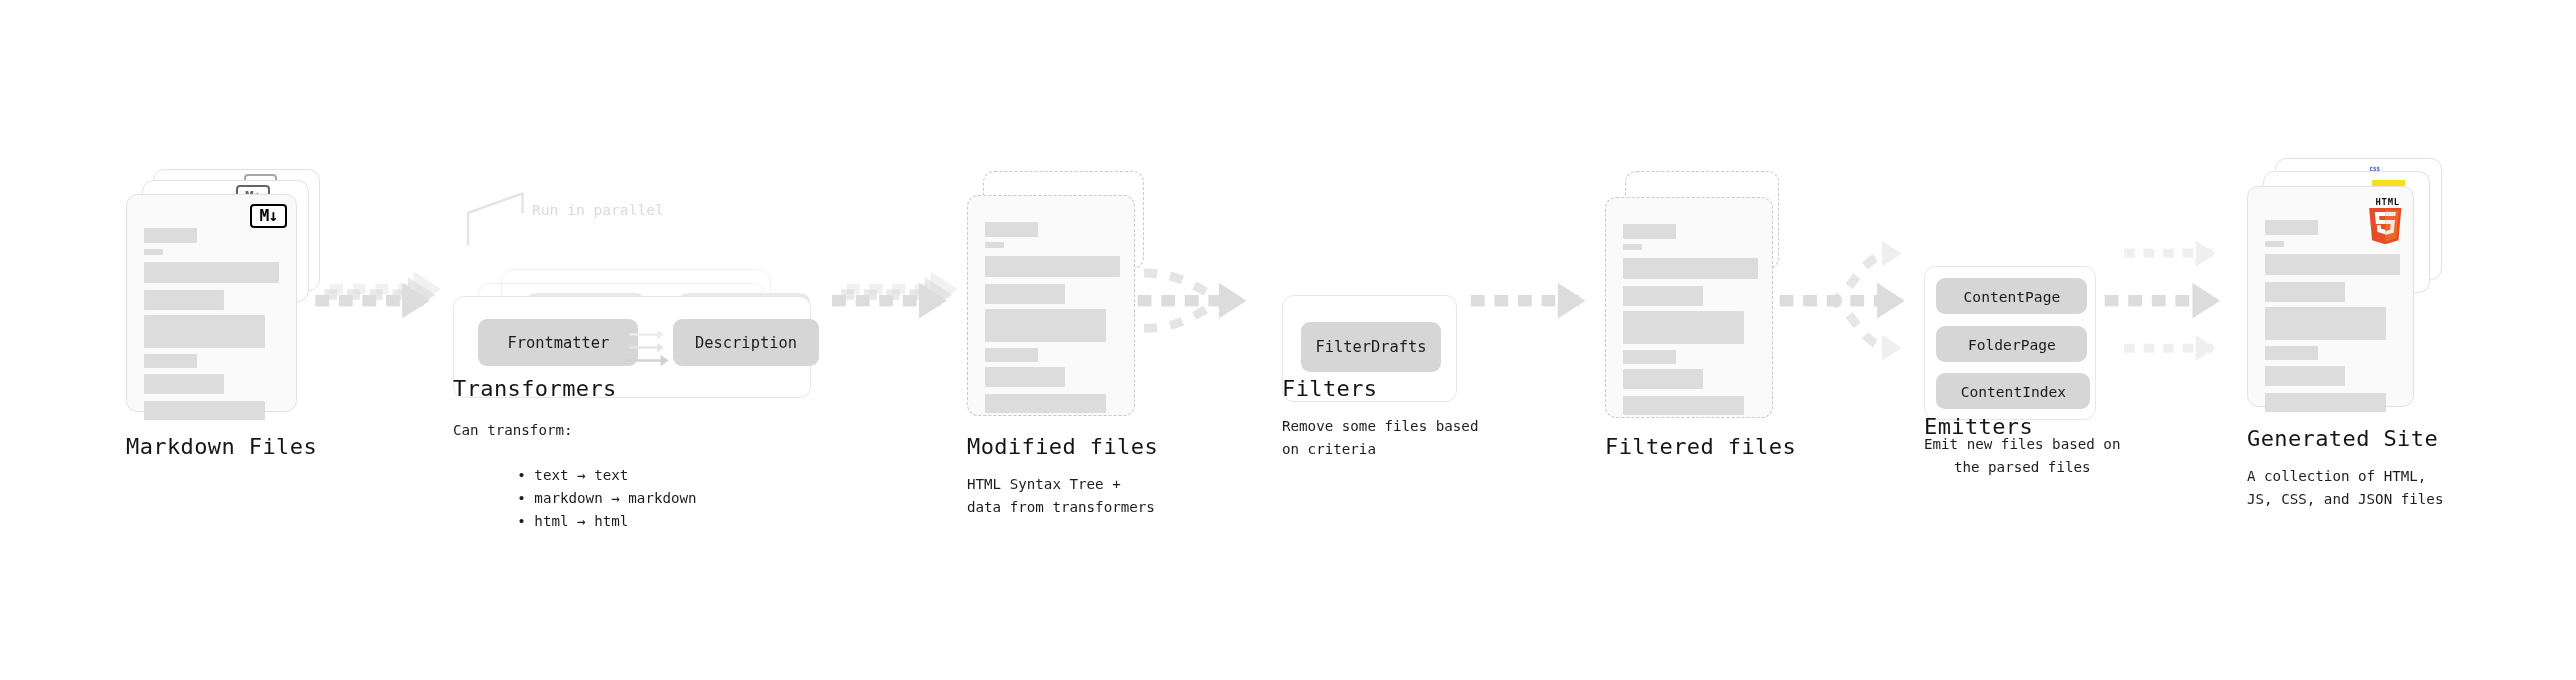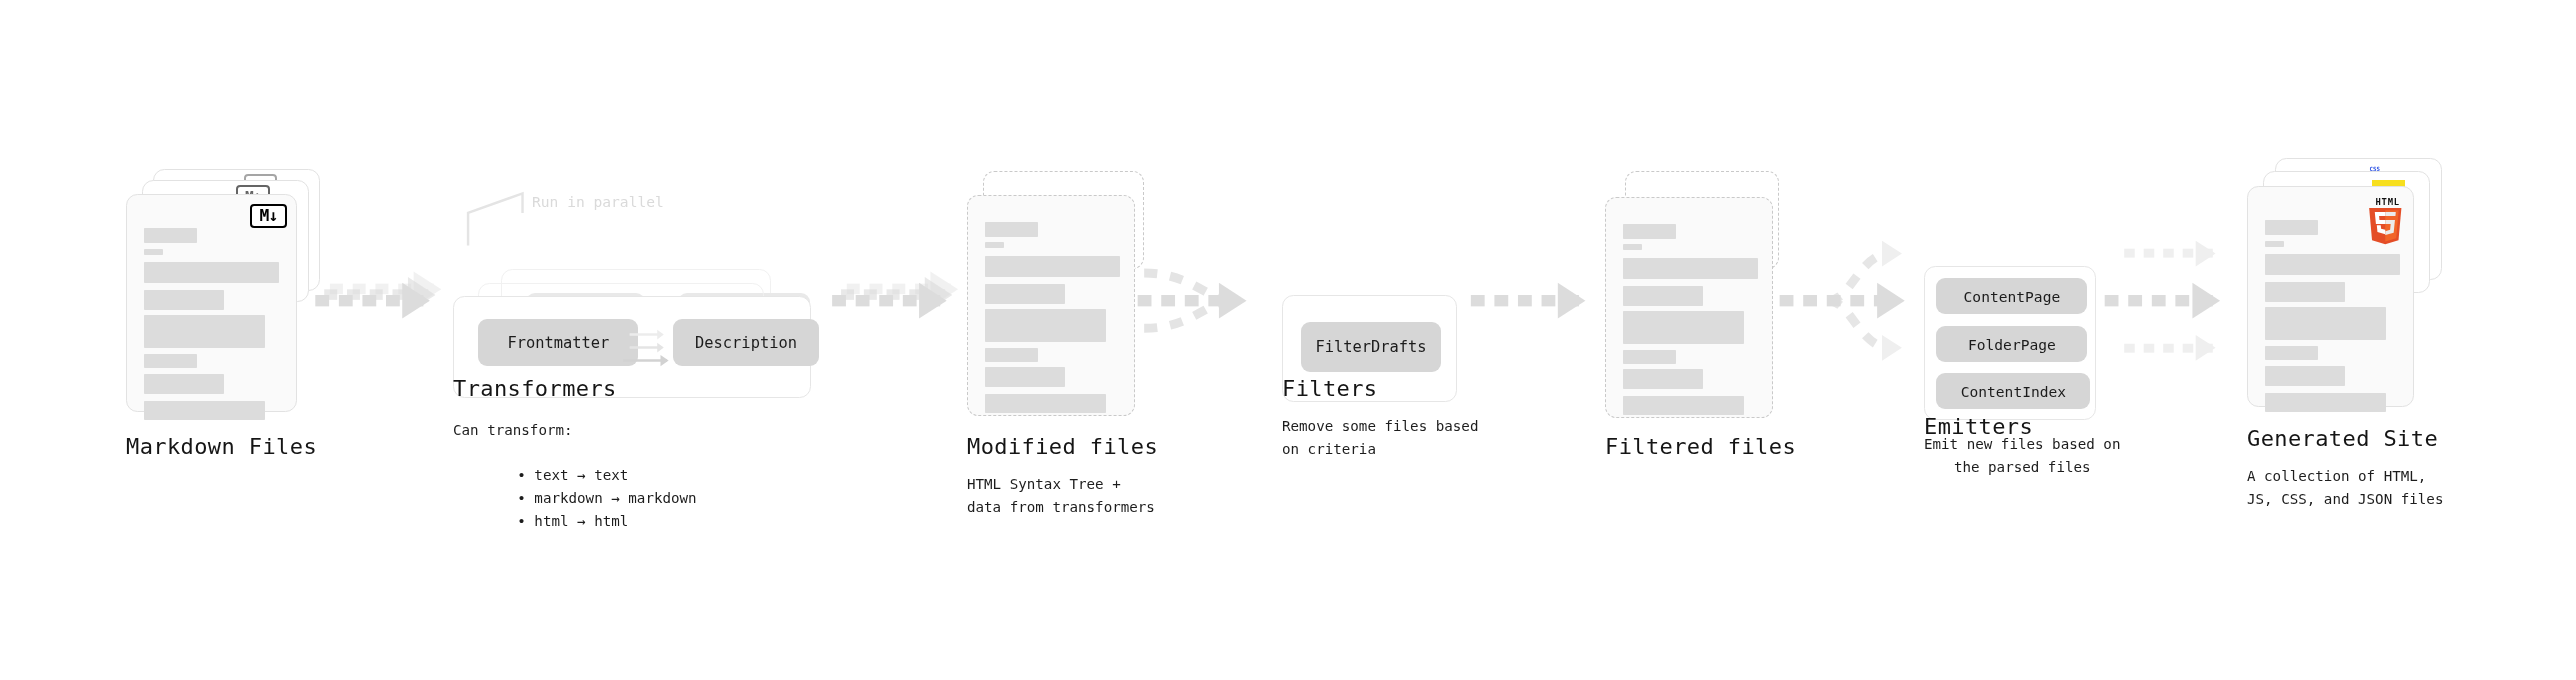--- a/index.html
+++ b/index.html
@@ -79,20 +79,21 @@
     white-space: nowrap;
   }
   .pill.f1 { background: #e9e9e9; color: transparent; }
   .pill.f2 { background: #e1e1e1; color: transparent; }
 
   .run-label {
     position: absolute;
     font-size: 14.6px;
     color: #dadada;
     white-space: nowrap;
+    margin-top: 8px;
   }
   svg.ov { position: absolute; left: 0; top: 0; overflow: visible; pointer-events: none; }
 </style>
 </head>
 <body>
 
 <div id="stage">
 
   <svg class="ov" width="2576" height="681" viewBox="0 0 3170 838">
     <defs>

